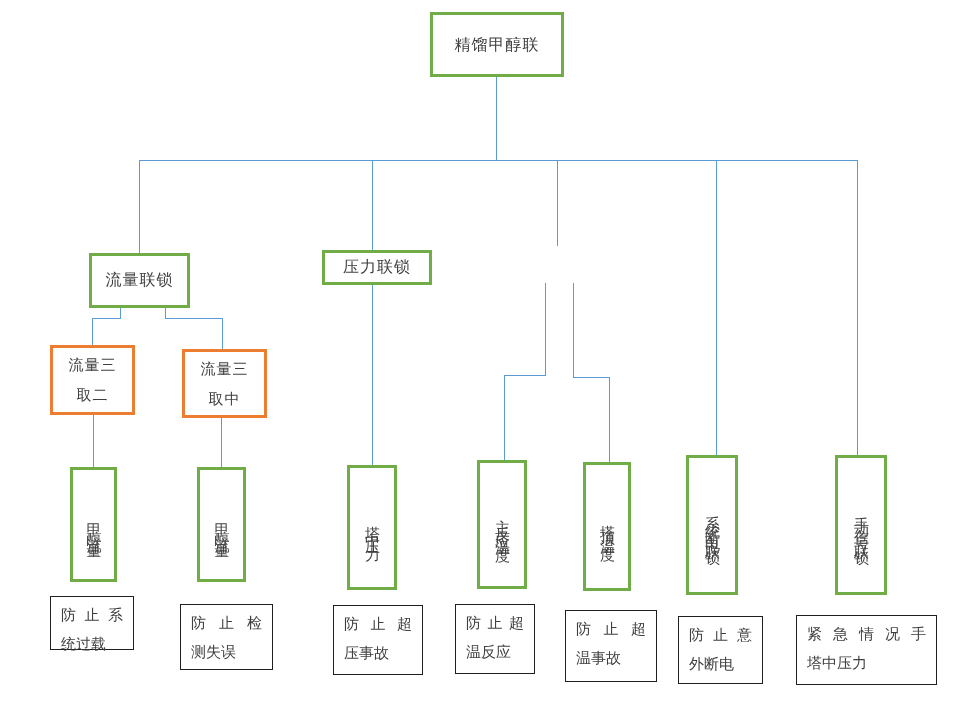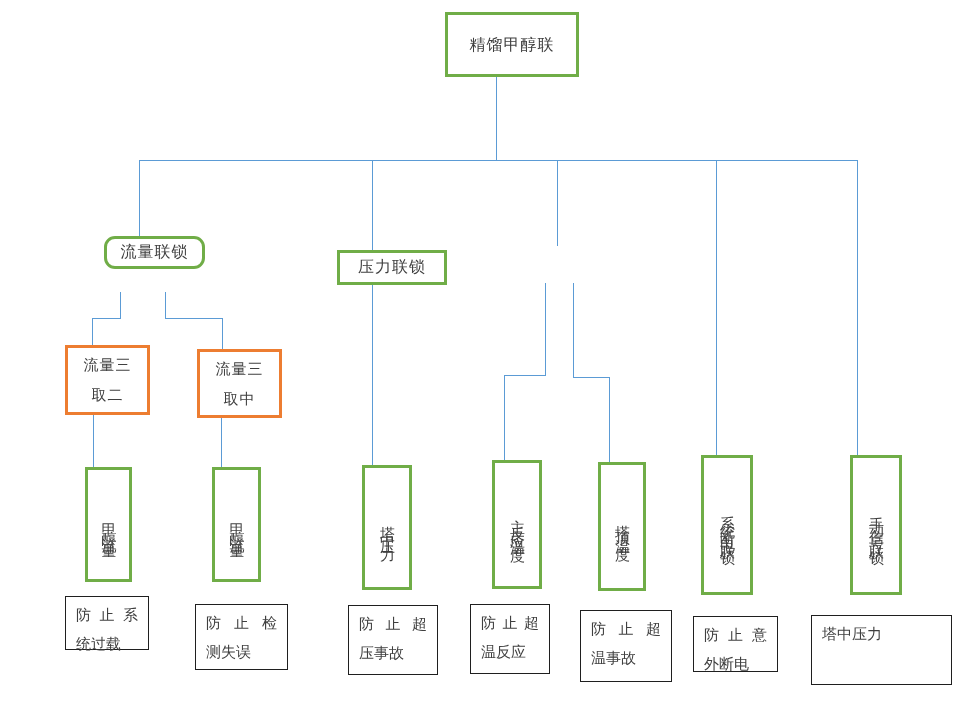--- a/index.html
+++ b/index.html
@@ -1,21 +1,21 @@
 <!DOCTYPE html>
 <html style="--green: #70AD47; --orange: #ED7D31; --blue: #5B9BD5; --pborder: #1f1f1f; --text: #3f3f3f;"><head>
 <meta charset="utf-8">
 <style>
   html,body{margin:0;padding:0;background:#fff;}
   .canvas{
     position:relative;width:977px;height:704px;background:#ffffff;
     font-family:"DejaVu Serif","Liberation Serif",serif;
     color:var(--text,#3f3f3f);overflow:hidden;
   }
-  .node{position:absolute;box-sizing:border-box;background:#fff;margin-left:15px;}
+  .node{position:absolute;box-sizing:border-box;background:#fff;}
   .green{border:3px solid var(--green,#70AD47);}
   .orange{border:3px solid var(--orange,#ED7D31);font-family:Liberation Serif, serif;}
   .black{border:1px solid var(--pborder,#1f1f1f);}
   .center2{display:flex;flex-direction:column;justify-content:center;text-align:center;}
   .root{font-size:16px;line-height:27px;letter-spacing:1px;}
   .branch{display:flex;align-items:center;justify-content:center;font-size:16px;letter-spacing:1px;}
   .vote{font-size:15px;line-height:30px;letter-spacing:1px;}
   .sensor{display:flex;align-items:center;justify-content:center;}
   .vtext{writing-mode:vertical-rl;font-size:15px;letter-spacing:7px;}
   .purpose{font-size:15px;line-height:29px;padding:4px 10px;}
@@ -52,21 +52,21 @@
   <div class="hline" style="left:504px;top:375px;width:42px;"></div>
   <div class="vline" style="left:504px;top:375px;height:85px;"></div>
   <div class="vline" style="left:573px;top:283px;height:94px;"></div>
   <div class="hline" style="left:573px;top:377px;width:37px;"></div>
   <div class="vline" style="left:609px;top:377px;height:85px;"></div>
 
   <div class="node green center2 root" style="left:430px;top:12px;width:134px;height:65px;">
     <div>精馏甲醇联</div>
   </div>
 
-  <div class="node green branch" style="left:89px;top:236px;width:101px;height:33px;border-radius:11px;">
+  <div class="node green branch" style="left:89px;top:253px;width:101px;height:55px;">
     <span>流量联锁</span>
   </div>
   <div class="node green branch" style="left:322px;top:250px;width:110px;height:35px;">
     <span>压力联锁</span>
   </div>
 
   <div class="node orange center2 vote" style="left:50px;top:345px;width:85px;height:70px;">
     <div>流量三</div>
     <div>取二</div>
   </div>
@@ -110,21 +110,22 @@
     <div class="l2">压事故</div>
   </div>
   <div class="node black purpose" style="left:455px;top:604px;width:80px;height:70px;">
     <div class="l1">防止超</div>
     <div class="l2">温反应</div>
   </div>
   <div class="node black purpose" style="left:565px;top:610px;width:92px;height:72px;">
     <div class="l1">防止超</div>
     <div class="l2">温事故</div>
   </div>
-  <div class="node black purpose" style="left:678px;top:616px;width:85px;height:56px;">
+  <div class="node black purpose" style="left:678px;top:616px;width:85px;height:68px;">
     <div class="l1">防止意</div>
     <div class="l2">外断电</div>
   </div>
   <div class="node black purpose" style="left:796px;top:615px;width:141px;height:70px;">
+    <div class="l1">紧急情况手</div>
     <div class="l2">塔中压力</div>
   </div>
 
 </div>
 
 </body></html>

